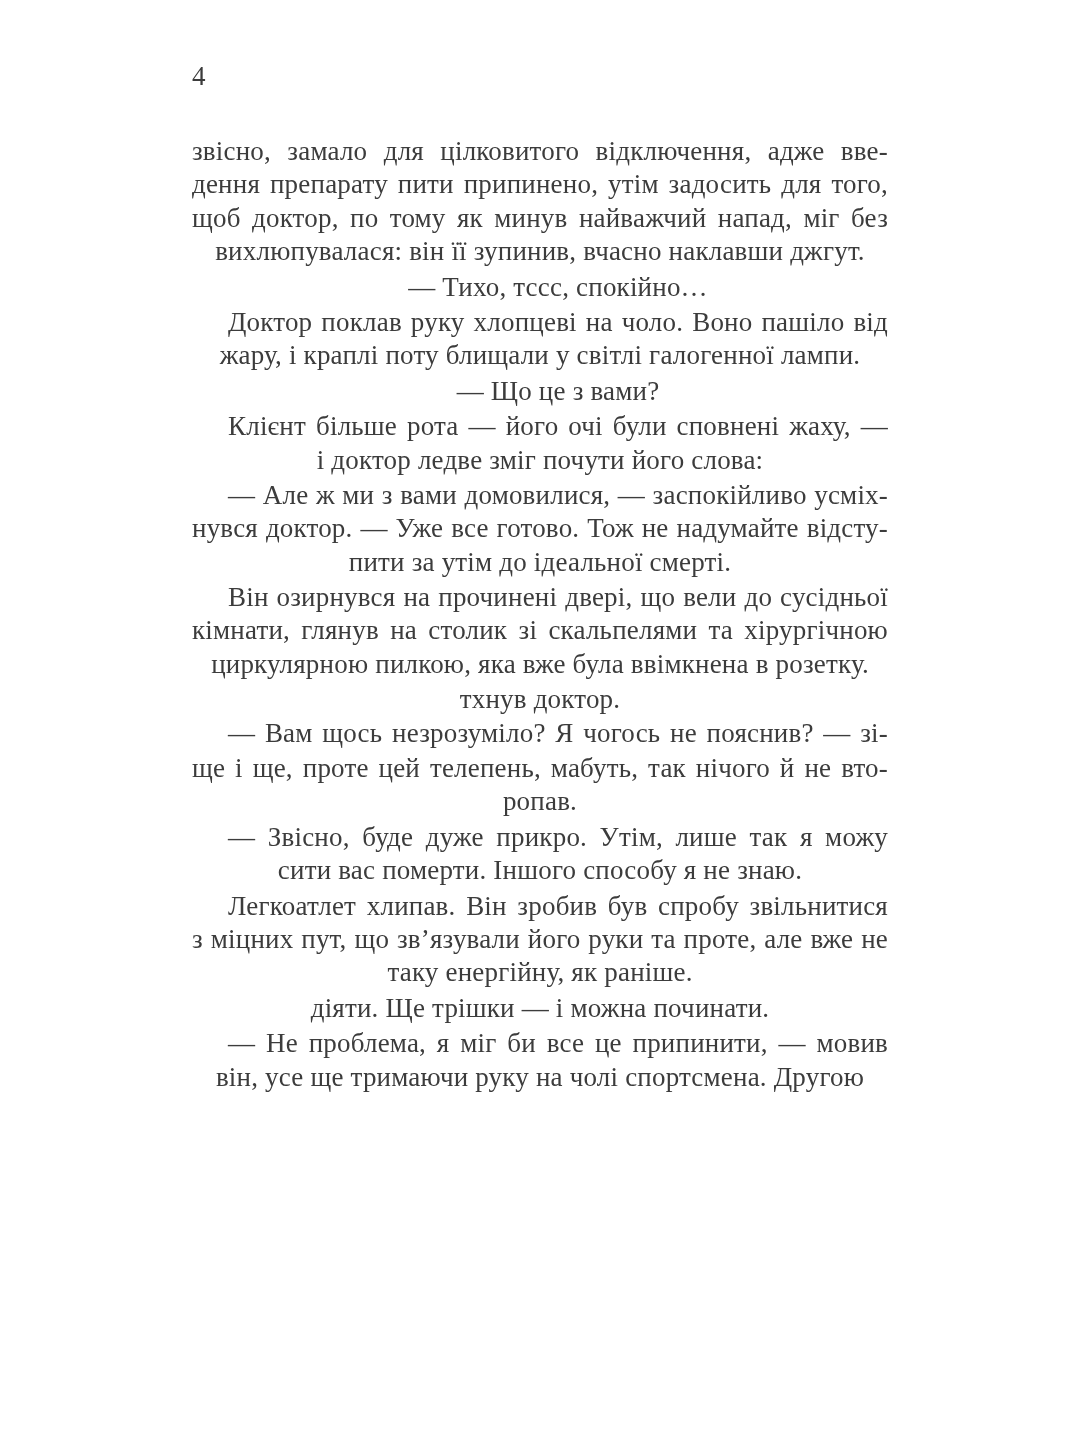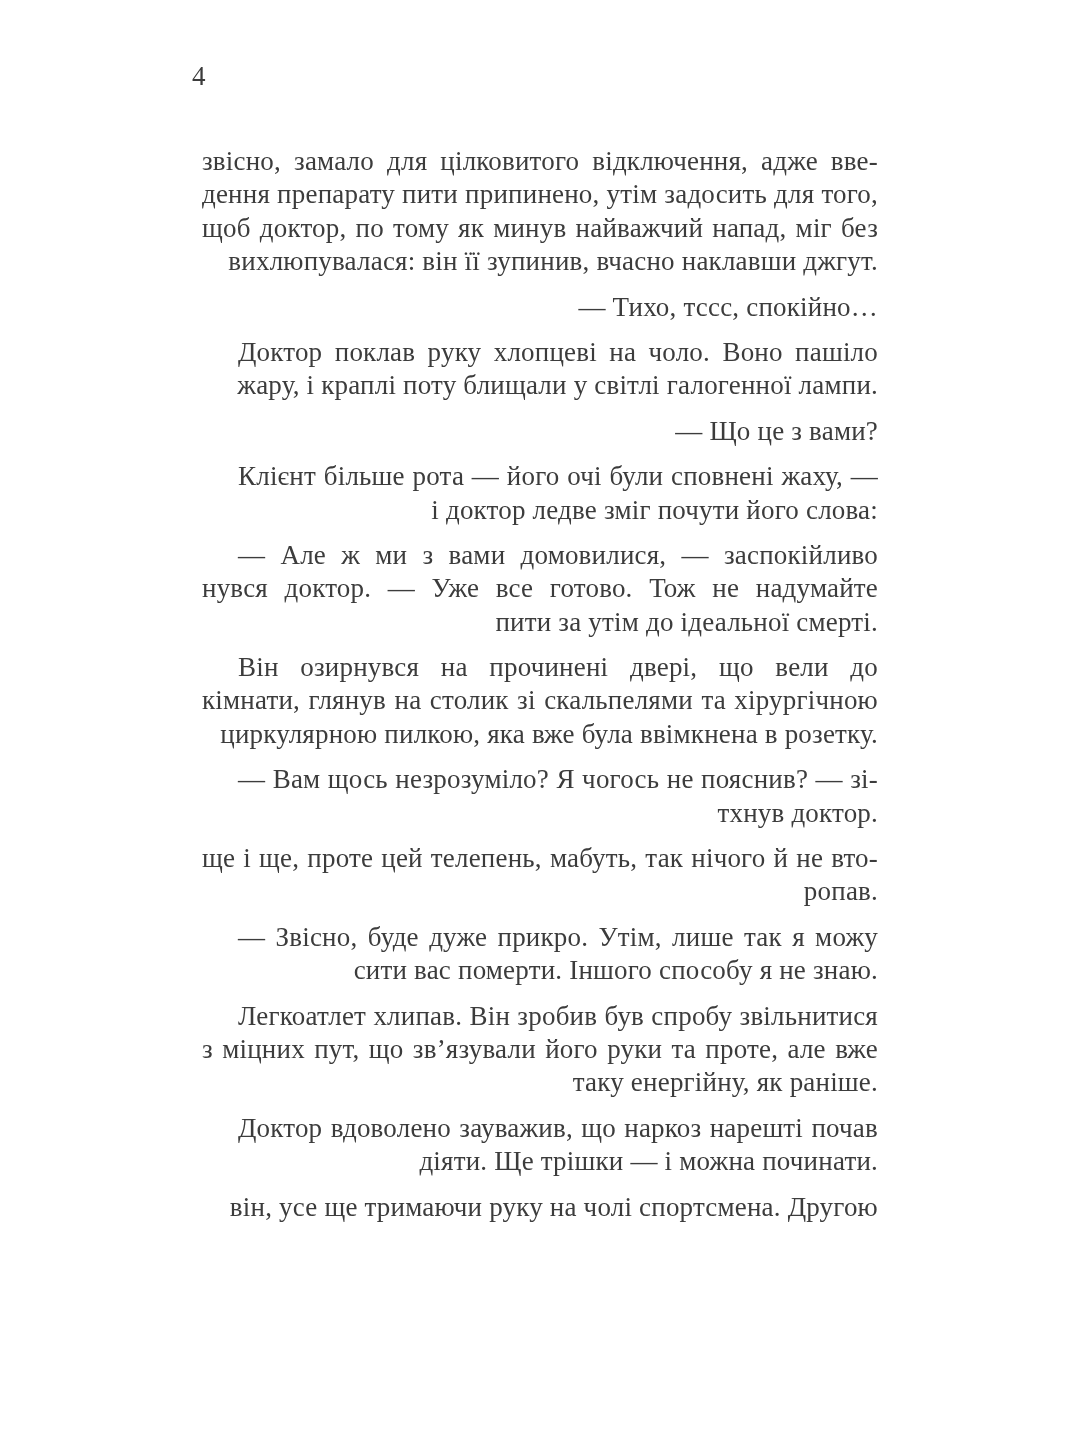--- a/index.html
+++ b/index.html
@@ -24,31 +24,31 @@
     line-height: 32px;
     color: #3c3c3c;
   }
   .text-block {
     position: absolute;
     left: 190px;
     top: 133px;
     width: 700px;
   }
   .para {
-    margin: 12px;
+    margin: 2px;
     padding: 0;
     font-family: Liberation Serif, serif;
   }
   .line {
     font-size: 27px;
     line-height: 33.4px;
     height: 33.4px;
     white-space: normal;
     overflow: hidden;
-    text-align: right;
+    text-align: center;
     letter-spacing: 0.2px;
   }
   .line.justify {
     text-align: justify;
     text-align-last: justify;
   }
   .line.indent {
     text-indent: 36px;
   }
 </style>
@@ -82,37 +82,37 @@
         <div class="line justify indent">— Але ж ми з вами домовилися, — заспокійливо усміх-</div>
         <div class="line justify">нувся доктор. — Уже все готово. Тож не надумайте відсту-</div>
         <div class="line">пити за утім до ідеальної смерті.</div>
       </div>
       <div class="para">
         <div class="line justify indent">Він озирнувся на прочинені двері, що вели до сусідньої</div>
         <div class="line justify">кімнати, глянув на столик зі скальпелями та хірургічною</div>
         <div class="line">циркулярною пилкою, яка вже була ввімкнена в розетку.</div>
       </div>
       <div class="para">
+        <div class="line">тхнув доктор.</div>
         <div class="line justify indent">— Вам щось незрозуміло? Я чогось не пояснив? — зі-</div>
-        <div class="line">тхнув доктор.</div>
       </div>
       <div class="para">
         <div class="line justify">ще і ще, проте цей телепень, мабуть, так нічого й не вто-</div>
         <div class="line">ропав.</div>
       </div>
       <div class="para">
         <div class="line justify indent">— Звісно, буде дуже прикро. Утім, лише так я можу зму-</div>
         <div class="line">сити вас померти. Іншого способу я не знаю.</div>
       </div>
       <div class="para">
         <div class="line justify indent">Легкоатлет хлипав. Він зробив був спробу звільнитися</div>
         <div class="line justify">з міцних пут, що зв’язували його руки та проте, але вже не</div>
         <div class="line">таку енергійну, як раніше.</div>
       </div>
       <div class="para">
-        <div class="line justify indent">Доктор вдоволено зауважив, що наркоз нарешті почав</div>
         <div class="line">діяти. Ще трішки — і можна починати.</div>
       </div>
       <div class="para">
+        <div class="line justify indent">— Не проблема, я міг би все це припинити, — мовив</div>
         <div class="line">він, усе ще тримаючи руку на чолі спортсмена. Другою</div>
       </div>
     </div>
 </div>
 
 </body></html>

